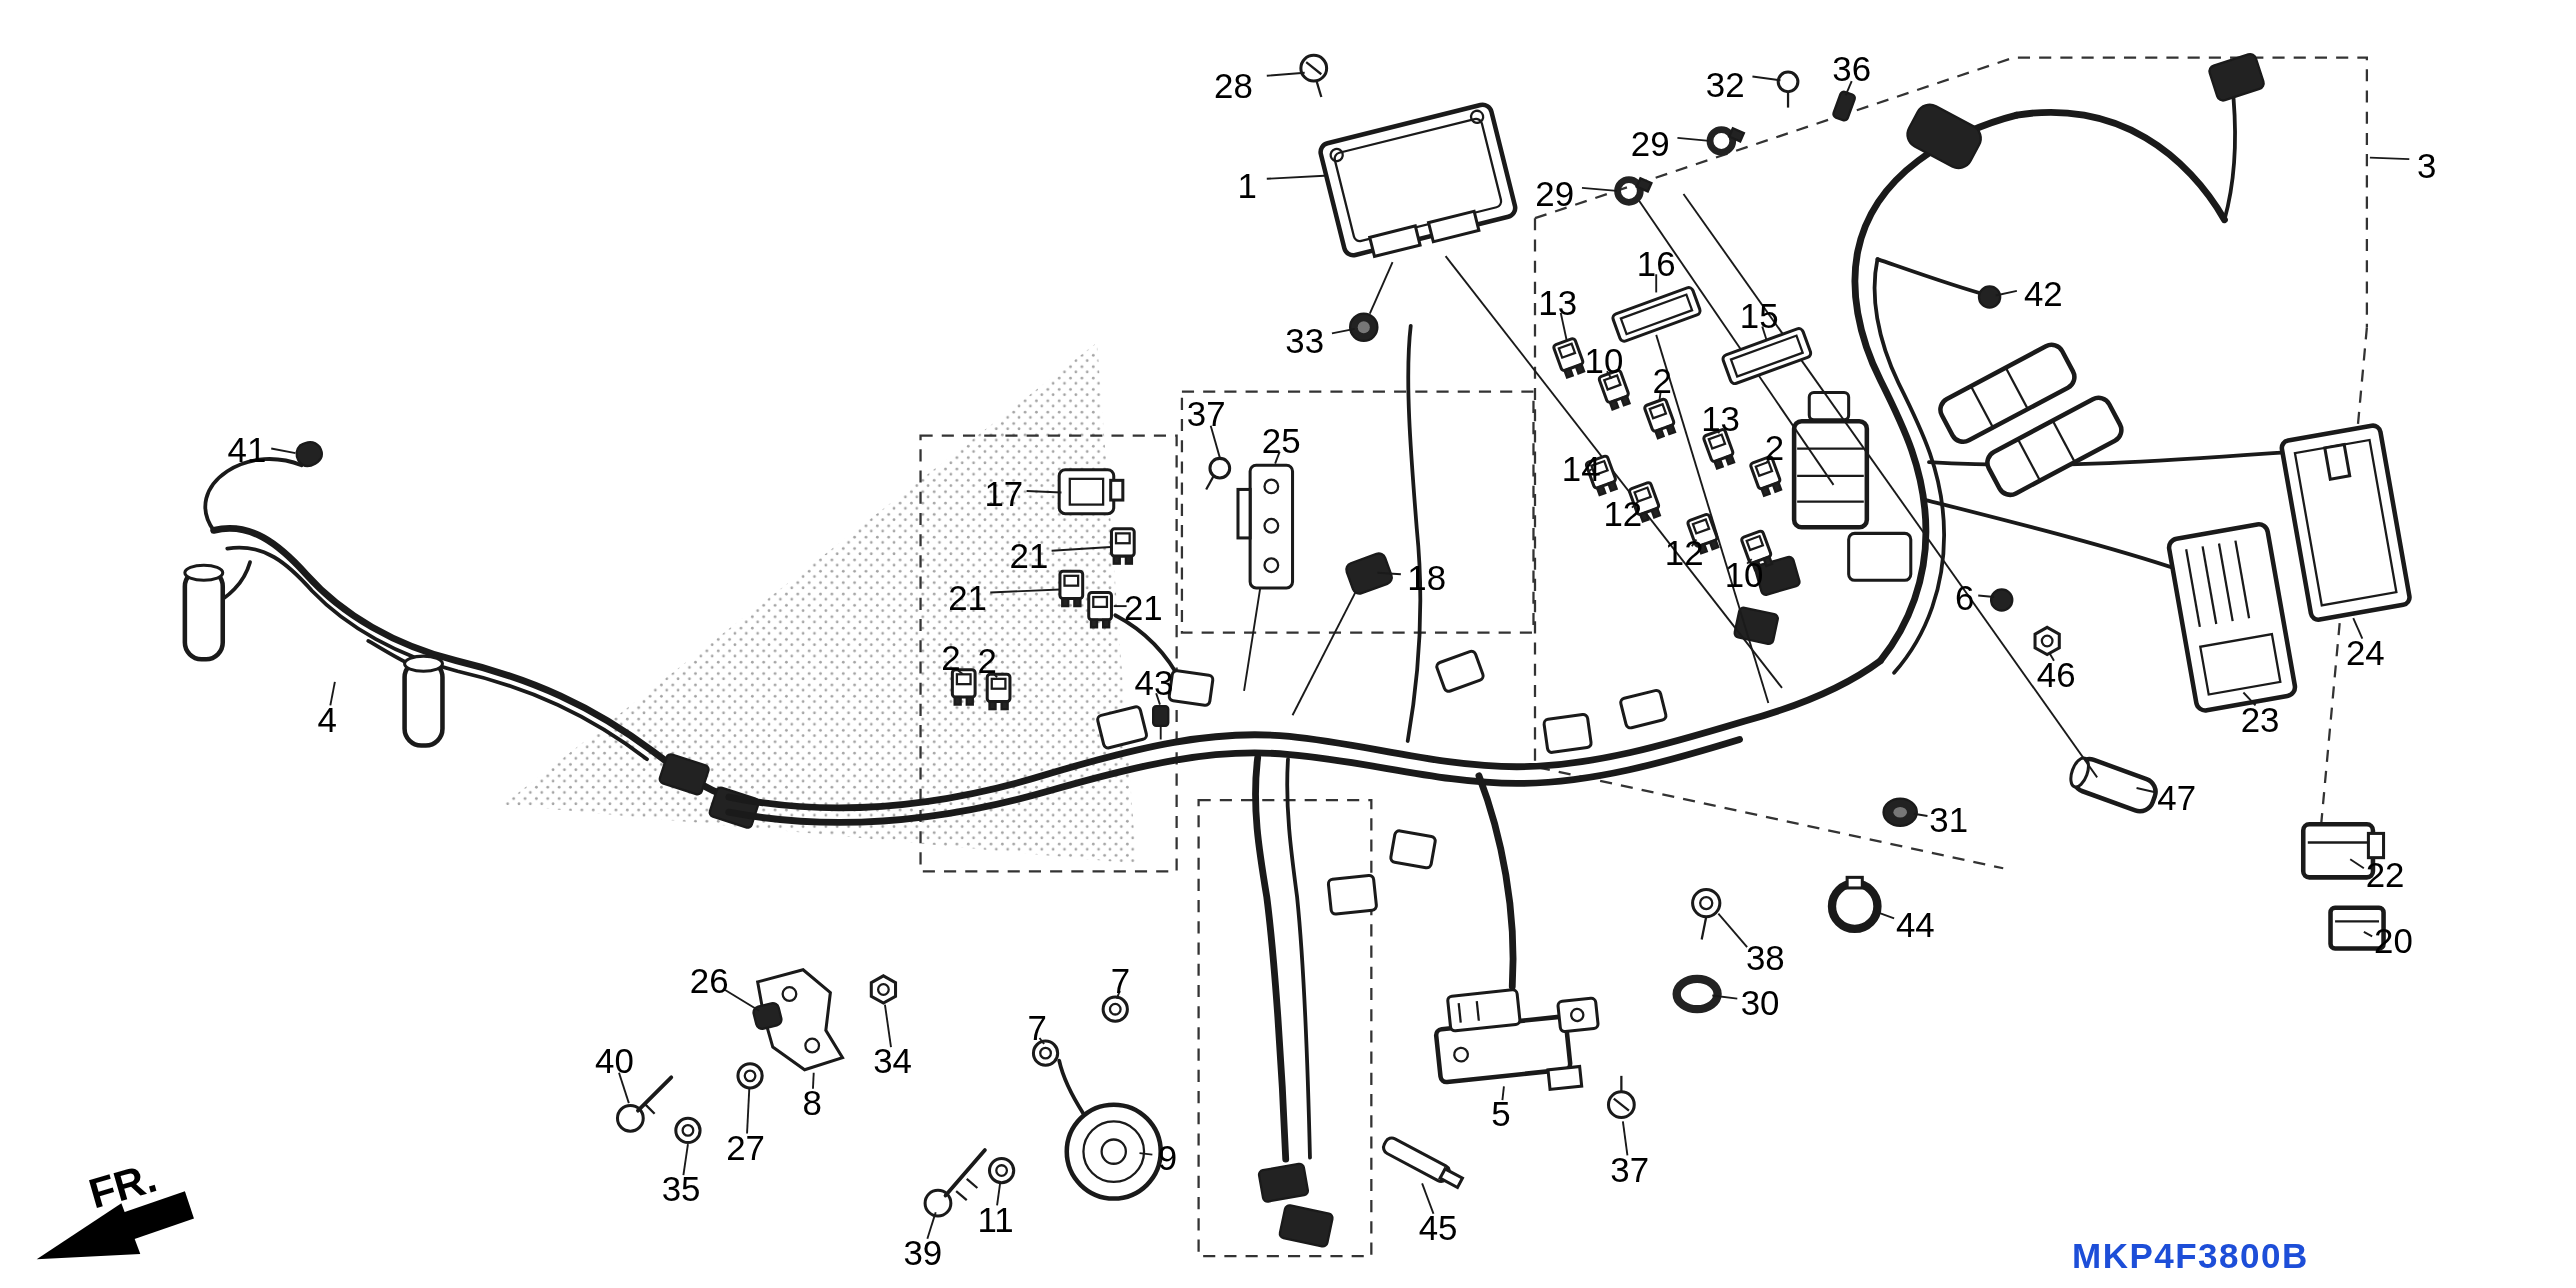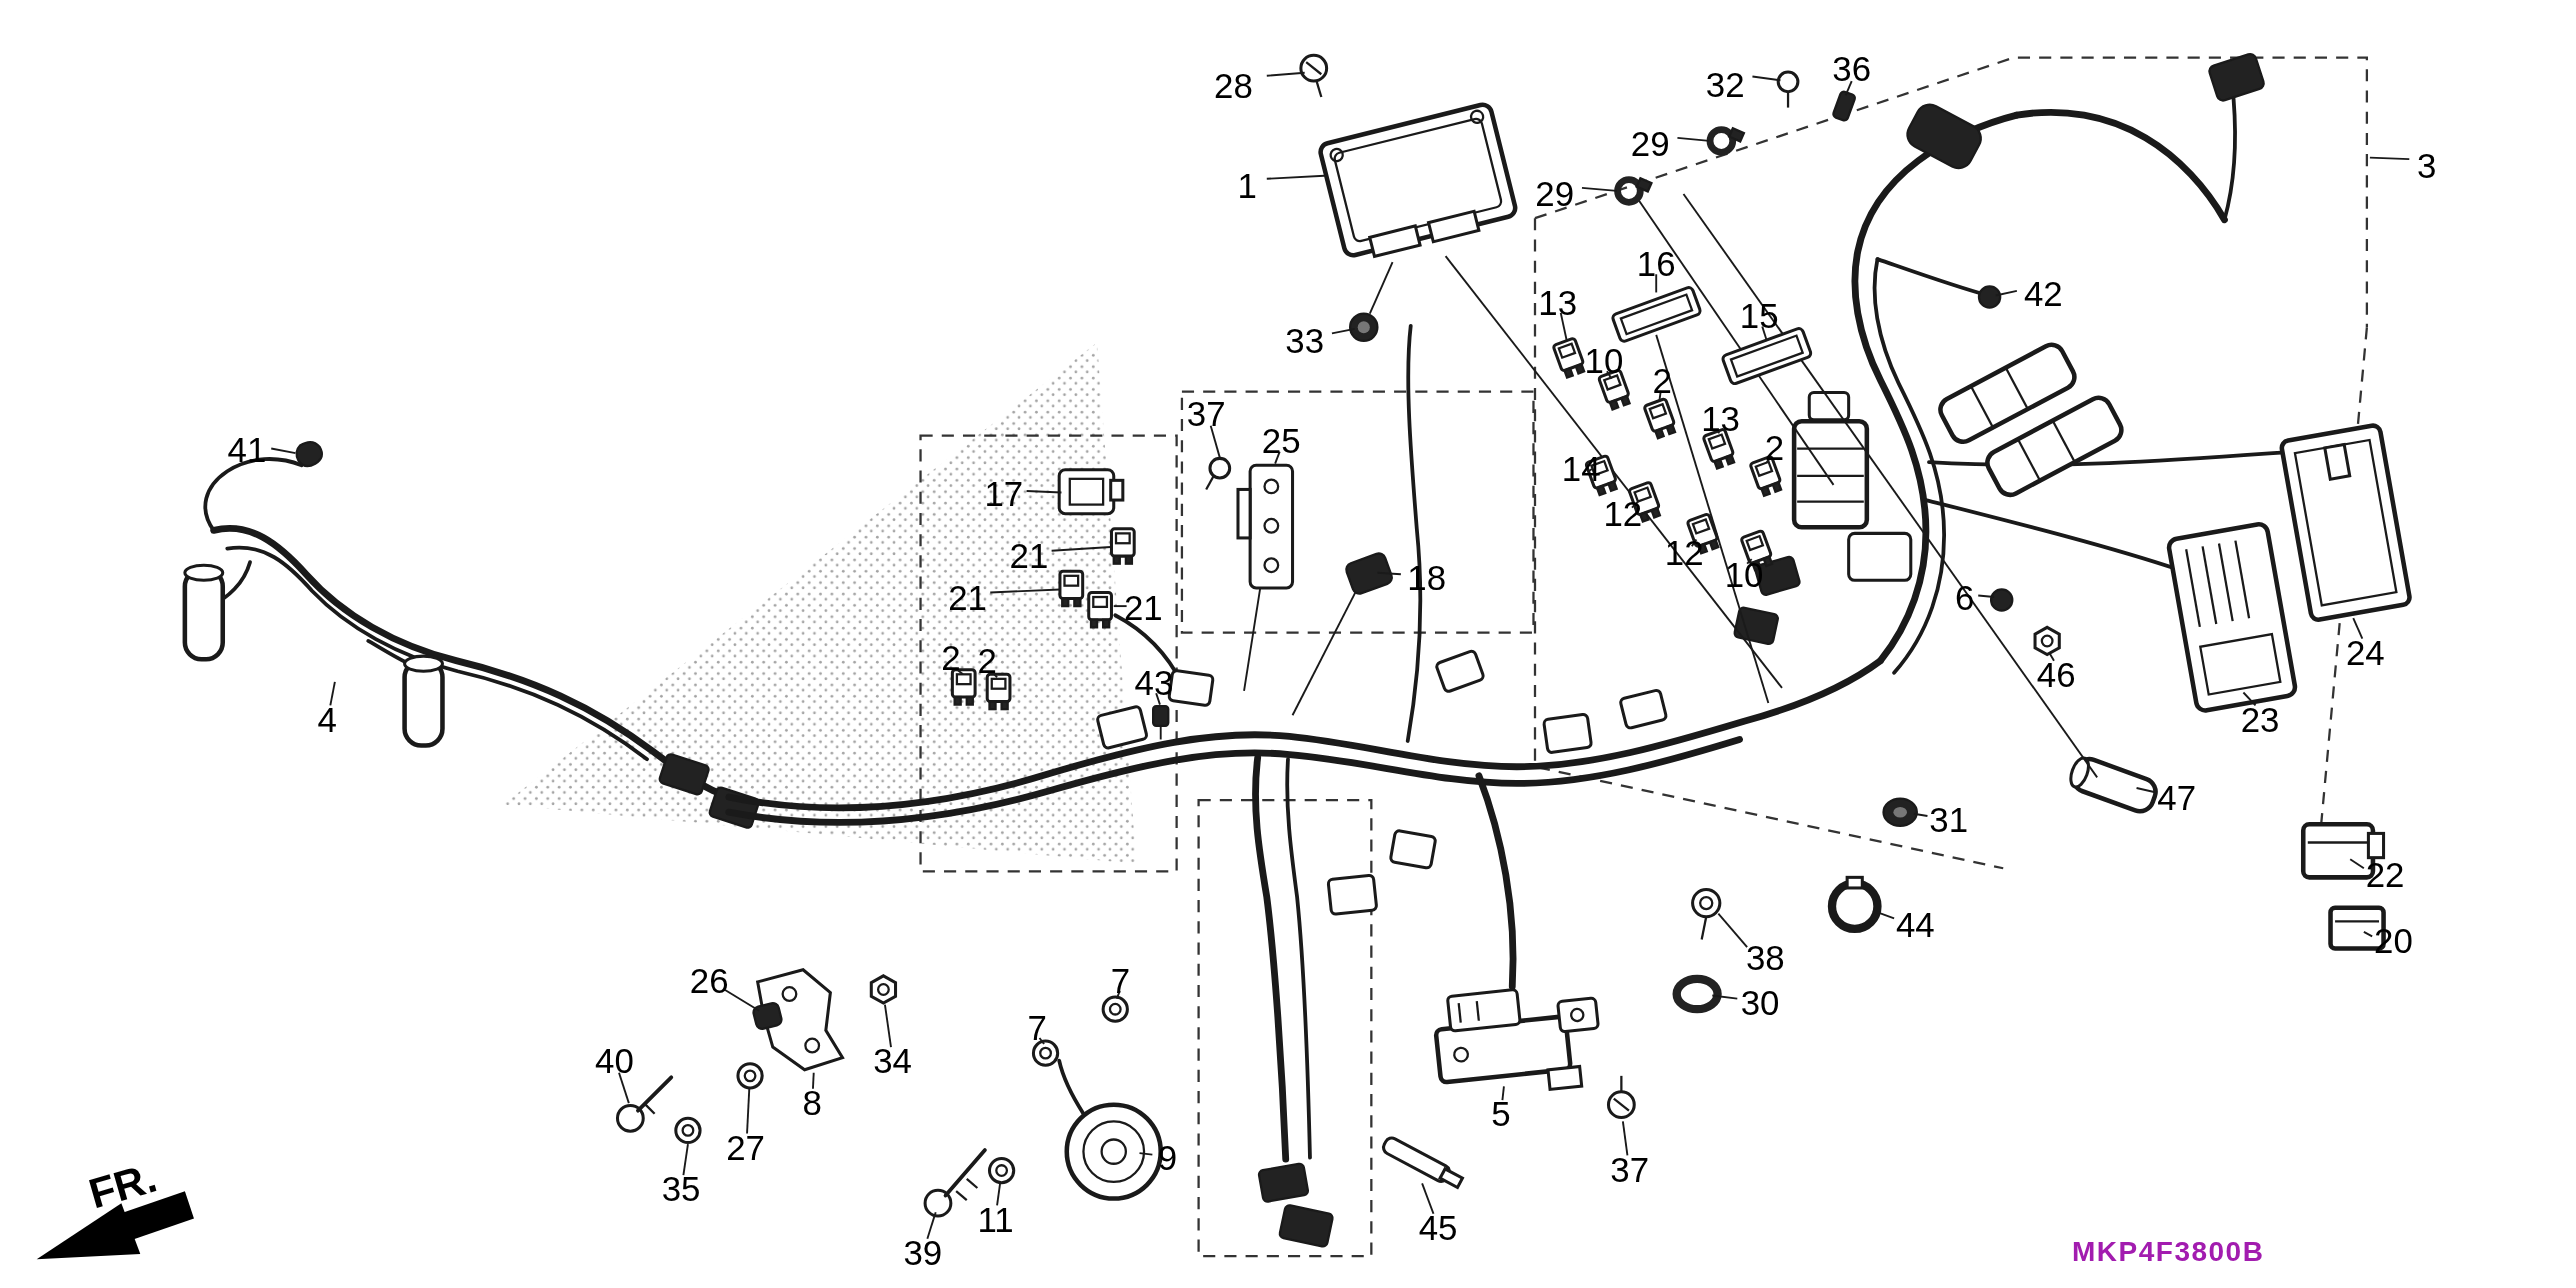--- a/index.html
+++ b/index.html
@@ -9,22 +9,22 @@
   .wire{fill:none;stroke:#1a1a1a;stroke-width:9;stroke-linecap:round;}
   .thin{stroke-width:5;}
   .lead{stroke:#1a1a1a;stroke-width:2.5;fill:none;}
   .dash{fill:none;stroke:#333;stroke-width:3;stroke-dasharray:16 12;}
   .part{fill:#fff;stroke:#1a1a1a;stroke-width:6;}
   .part2{fill:#fff;stroke:#1a1a1a;stroke-width:4;}
   .dark{fill:#222;stroke:#1a1a1a;stroke-width:3;}
   .inner{fill:none;stroke:#1a1a1a;stroke-width:3;}
   text.callout{font:46px "Liberation Sans",sans-serif;fill:#000;}
   .callout-line{stroke:#1a1a1a;stroke-width:2.5;}
-  #diagram-code{position:absolute;left:2072px;top:1236px;font-size:28px;
-       font-weight:700;letter-spacing:1.5px;color:#a21caf;}
+  #diagram-code{position:absolute;left:2072px;top:1236px;font-size:35px;
+       font-weight:700;letter-spacing:1.5px;color:#1d4ed8;}
   #fr-label{position:absolute;left:89px;top:1162px;font-size:42px;font-weight:700;
        transform:rotate(-16deg);color:#000;}
 </style>
 </head>
 <body>
 
 <svg viewBox="0 0 3400 1700" width="2576" height="1288">
   <defs>
     <pattern id="stipple" width="15" height="15" patternUnits="userSpaceOnUse">
       <circle cx="3" cy="4" r="1.8" fill="#666"></circle>

